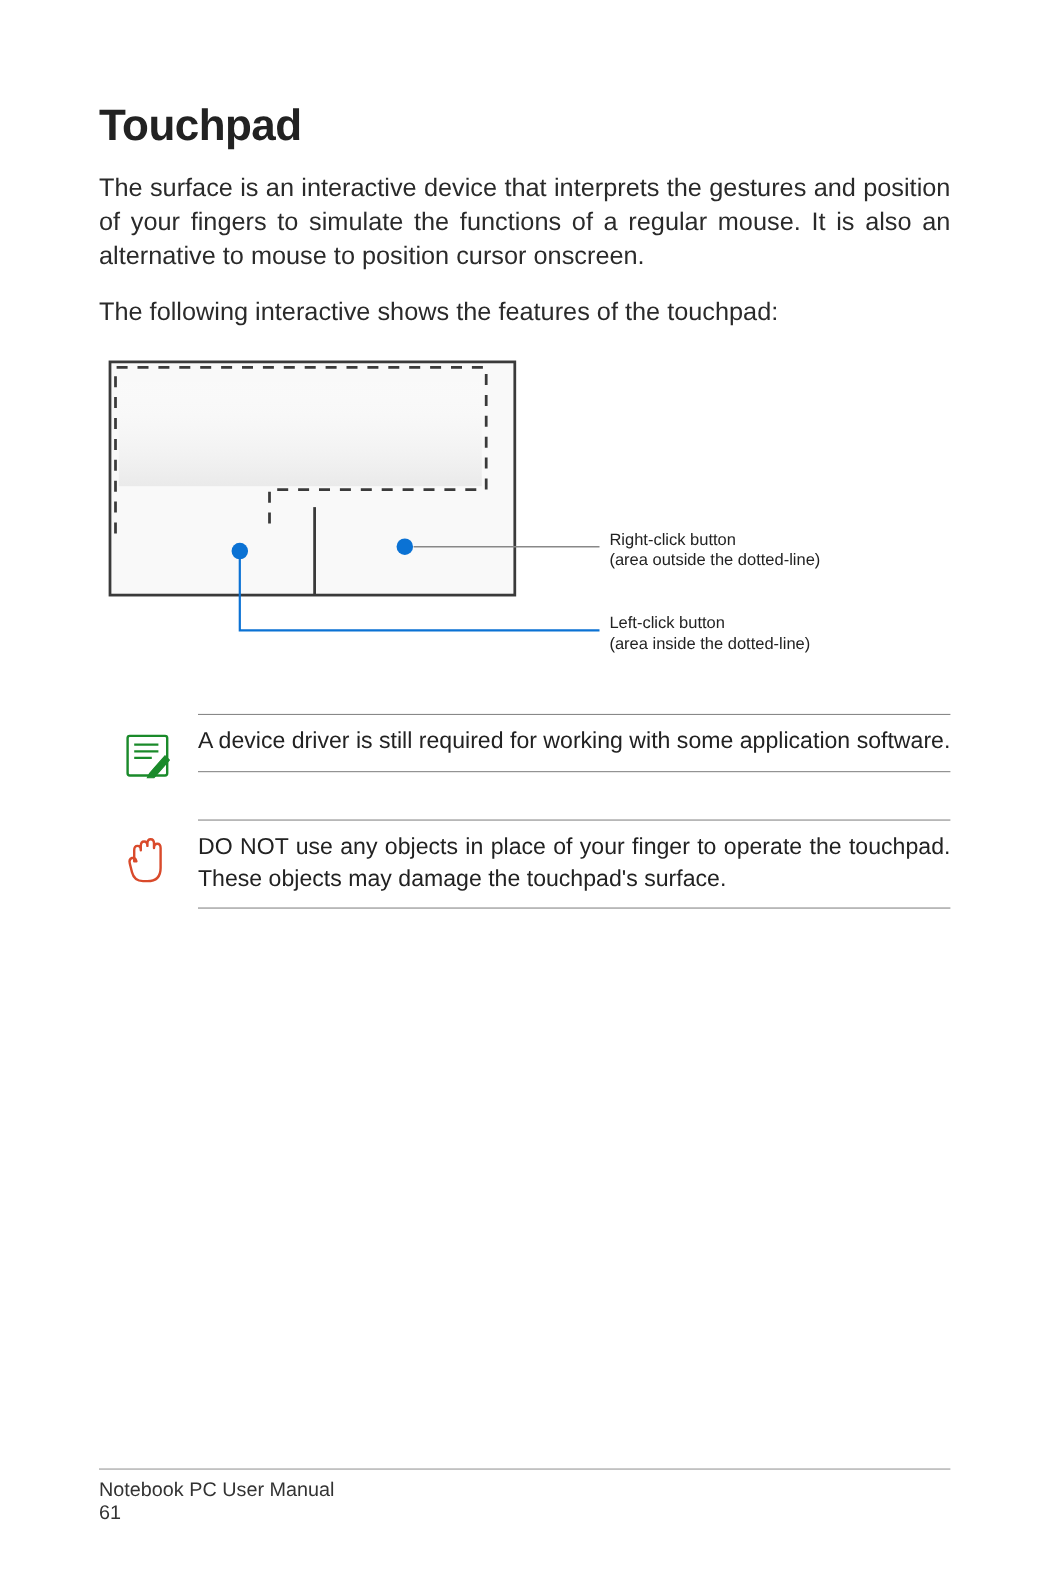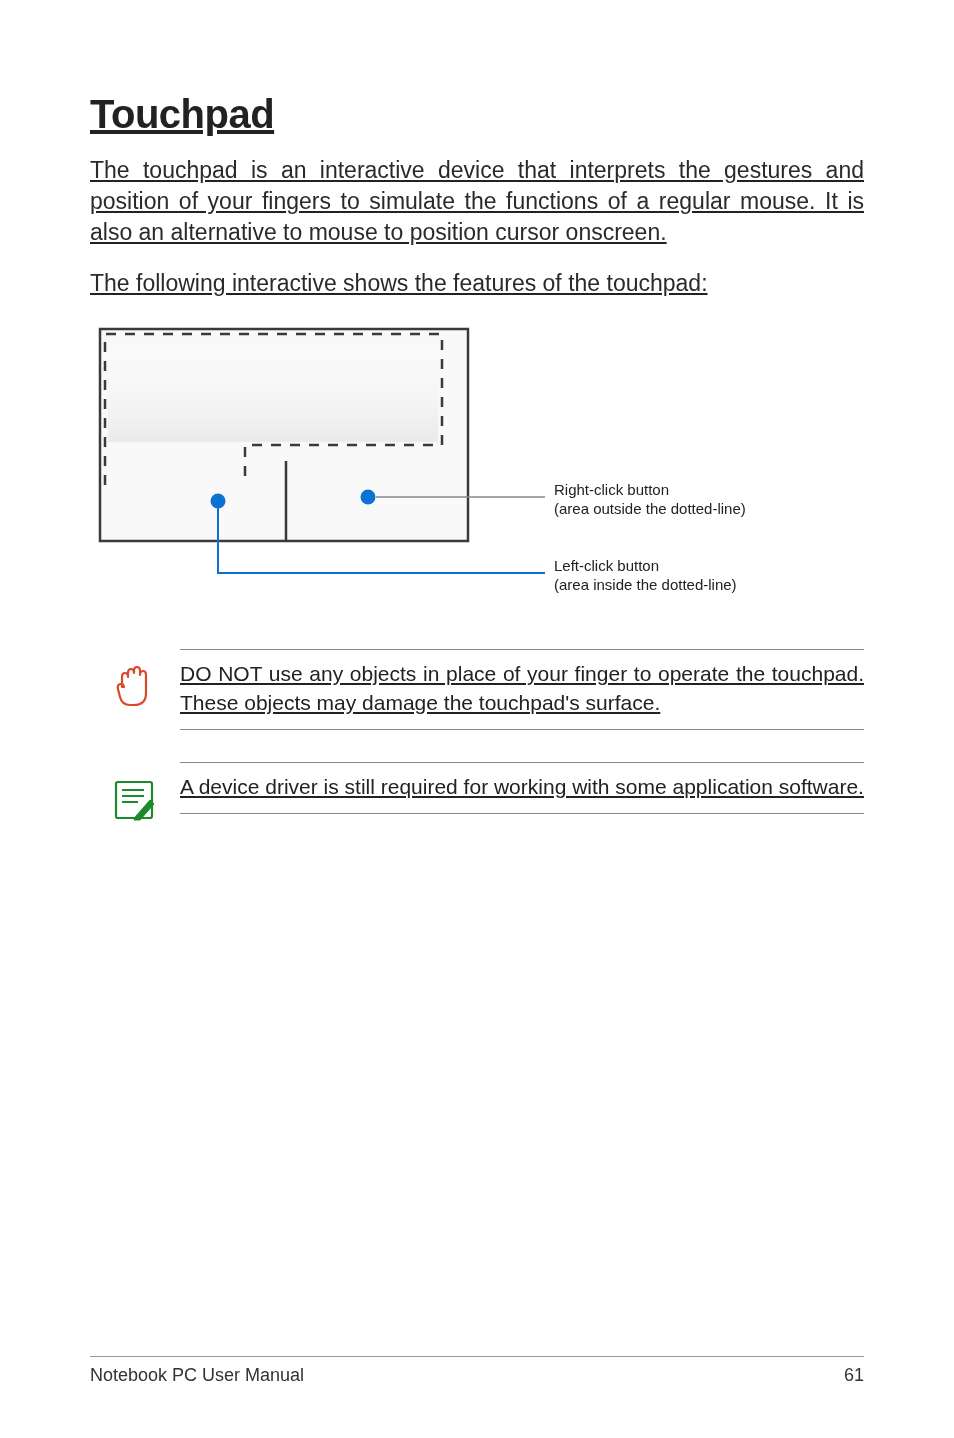--- a/index.html
+++ b/index.html
@@ -10,21 +10,20 @@
     body {
       width: 954px;
       height: 1438px;
       background: #ffffff;
       font-family: -apple-system, BlinkMacSystemFont, "Segoe UI", Arial, sans-serif;
       color: #222;
       position: relative;
     }
     .page {
       padding: 92px 90px 0 90px;
-      text-decoration: underline;
     }
     h1 {
       font-size: 40px;
       font-weight: 700;
       margin-bottom: 18px;
       letter-spacing: -0.5px;
     }
     .body-text {
       font-size: 23px;
       line-height: 1.35;
@@ -70,29 +69,30 @@
       position: absolute;
       bottom: 52px;
       left: 90px;
       right: 90px;
       border-top: 1px solid #999;
       padding-top: 8px;
       display: flex;
       justify-content: space-between;
       font-size: 18px;
       color: #333;
+      flex-direction: column;
     }
   </style>
 </head>
 <body>
 
 <div class="page">
   <h1>Touchpad</h1>
 
-  <p class="body-text">The touchpad is an interactive device that interprets the gestures and position of your fingers to simulate the functions of a regular mouse. It is also an alternative to mouse to position cursor onscreen.</p>
+  <p class="body-text">The surface is an interactive device that interprets the gestures and position of your fingers to simulate the functions of a regular mouse. It is also an alternative to mouse to position cursor onscreen.</p>
 
   <p class="body-text">The following interactive shows the features of the touchpad:</p>
 
   <div class="diagram-wrap">
     <svg class="touchpad-svg" width="760" height="290" viewBox="0 0 760 290">
 
       <rect x="10" y="10" width="368" height="212" fill="#f9f9f9" stroke="#3a3a3a" stroke-width="2.5"></rect>
       <line x1="196" y1="142" x2="196" y2="222" stroke="#3a3a3a" stroke-width="2.5"></line>
 
       <polyline points="15,166 15,15 352,15 352,126 155,126 155,166" fill="none" stroke="#3a3a3a" stroke-width="2.5" stroke-dasharray="10 9"></polyline>
@@ -117,41 +117,41 @@
       <text x="464" y="195" class="label-text">(area outside the dotted-line)</text>
 
       <text x="464" y="252" class="label-text">Left-click button</text>
       <text x="464" y="271" class="label-text">(area inside the dotted-line)</text>
     </svg>
   </div>
 
   <div class="note-block">
     <div class="note-icon">
       <svg width="52" height="52" viewBox="0 0 52 52">
-
-        <path d="M14 26 L14 16 Q14 12 17 12 Q20 12 20 16 L20 12 Q20 8 23 8 Q26 8 26 12 L26 10 Q26 6 29 6 Q32 6 32 10 L32 14 Q32 10 35 10 Q38 10 38 14 L38 32 Q38 44 26 44 L22 44 Q14 44 12 36 L10 28 Q9 24 12 23 Q15 22 16 26 Z" fill="none" stroke="#d94a2b" stroke-width="2.2" stroke-linejoin="round"></path>
-      </svg>
-    </div>
-    <div class="note-text-wrap">
-      <p class="note-text">DO NOT use any objects in place of your finger to operate the touchpad. These objects may damage the touchpad's surface.</p>
-    </div>
-  </div>
-
-  <div class="note-block">
-    <div class="note-icon">
-      <svg width="52" height="52" viewBox="0 0 52 52">
         <rect x="8" y="8" width="36" height="36" rx="2" fill="none" stroke="#1a8a2a" stroke-width="2.2"></rect>
         <line x1="14" y1="16" x2="36" y2="16" stroke="#1a8a2a" stroke-width="2"></line>
         <line x1="14" y1="22" x2="36" y2="22" stroke="#1a8a2a" stroke-width="2"></line>
         <line x1="14" y1="28" x2="30" y2="28" stroke="#1a8a2a" stroke-width="2"></line>
         <path d="M28 42 L42 26 L46 30 L32 46 L26 46 Z" fill="#1a8a2a" stroke="#1a8a2a" stroke-width="1"></path>
       </svg>
     </div>
     <div class="note-text-wrap">
       <p class="note-text">A device driver is still required for working with some application software.</p>
     </div>
   </div>
+
+  <div class="note-block">
+    <div class="note-icon">
+      <svg width="52" height="52" viewBox="0 0 52 52">
+
+        <path d="M14 26 L14 16 Q14 12 17 12 Q20 12 20 16 L20 12 Q20 8 23 8 Q26 8 26 12 L26 10 Q26 6 29 6 Q32 6 32 10 L32 14 Q32 10 35 10 Q38 10 38 14 L38 32 Q38 44 26 44 L22 44 Q14 44 12 36 L10 28 Q9 24 12 23 Q15 22 16 26 Z" fill="none" stroke="#d94a2b" stroke-width="2.2" stroke-linejoin="round"></path>
+      </svg>
+    </div>
+    <div class="note-text-wrap">
+      <p class="note-text">DO NOT use any objects in place of your finger to operate the touchpad. These objects may damage the touchpad's surface.</p>
+    </div>
+  </div>
 </div>
 
 <div class="footer">
   <span>Notebook PC User Manual</span>
   <span>61</span>
 </div>
 
 </body></html>

